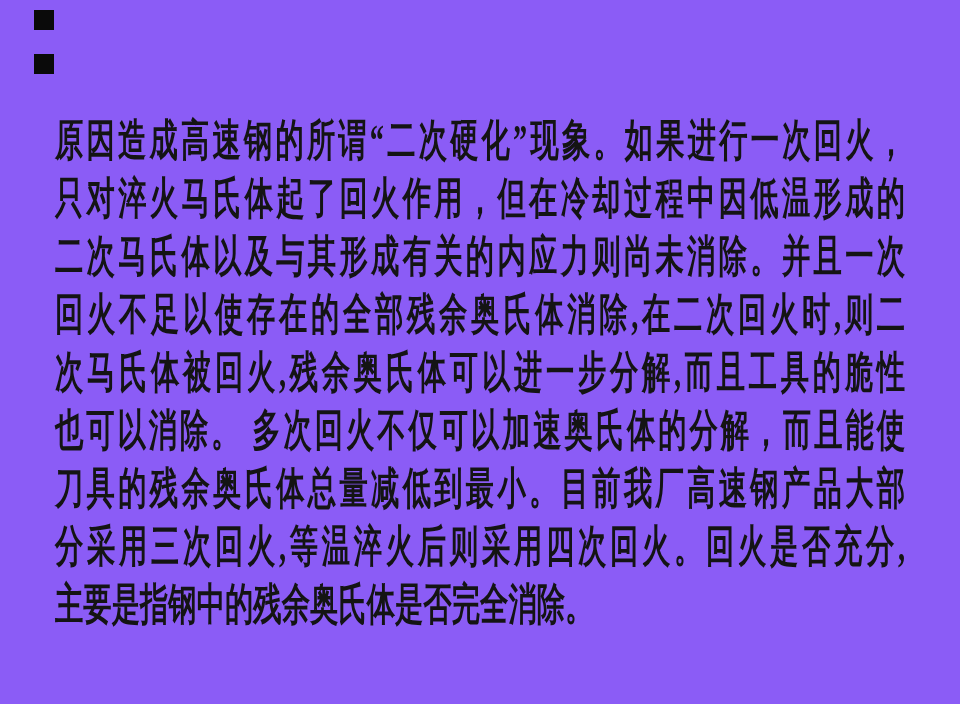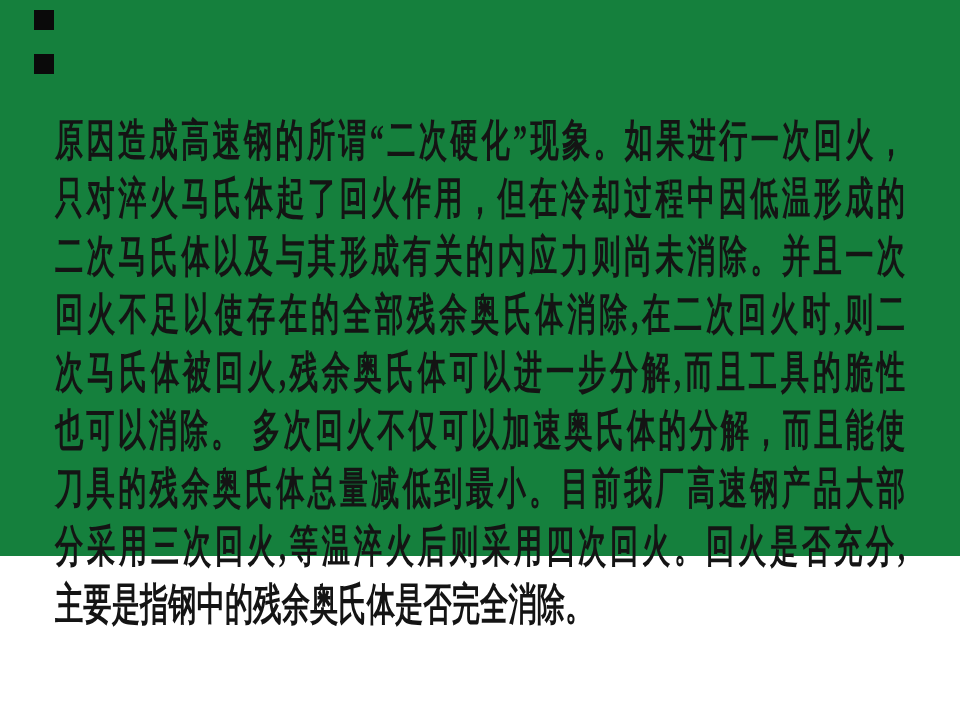--- a/index.html
+++ b/index.html
@@ -5,22 +5,22 @@
   * { margin: 0; padding: 0; box-sizing: border-box; }
   html, body { width: 960px; height: 720px; }
   body {
     font-family: "Liberation Serif", "DejaVu Serif", serif;
     background: #ffffff;
     overflow: hidden;
   }
   .page {
     position: relative;
     width: 960px;
-    height: 556px;
-    background: #15803d;
+    height: 704px;
+    background: #8b5cf6;
   }
   
   .scan-mark {
     position: absolute;
     left: 34px;
     width: 20px;
     height: 20px;
     background: #0a0a0a;
   }
   .scan-mark.m1 { top: 10px; }

